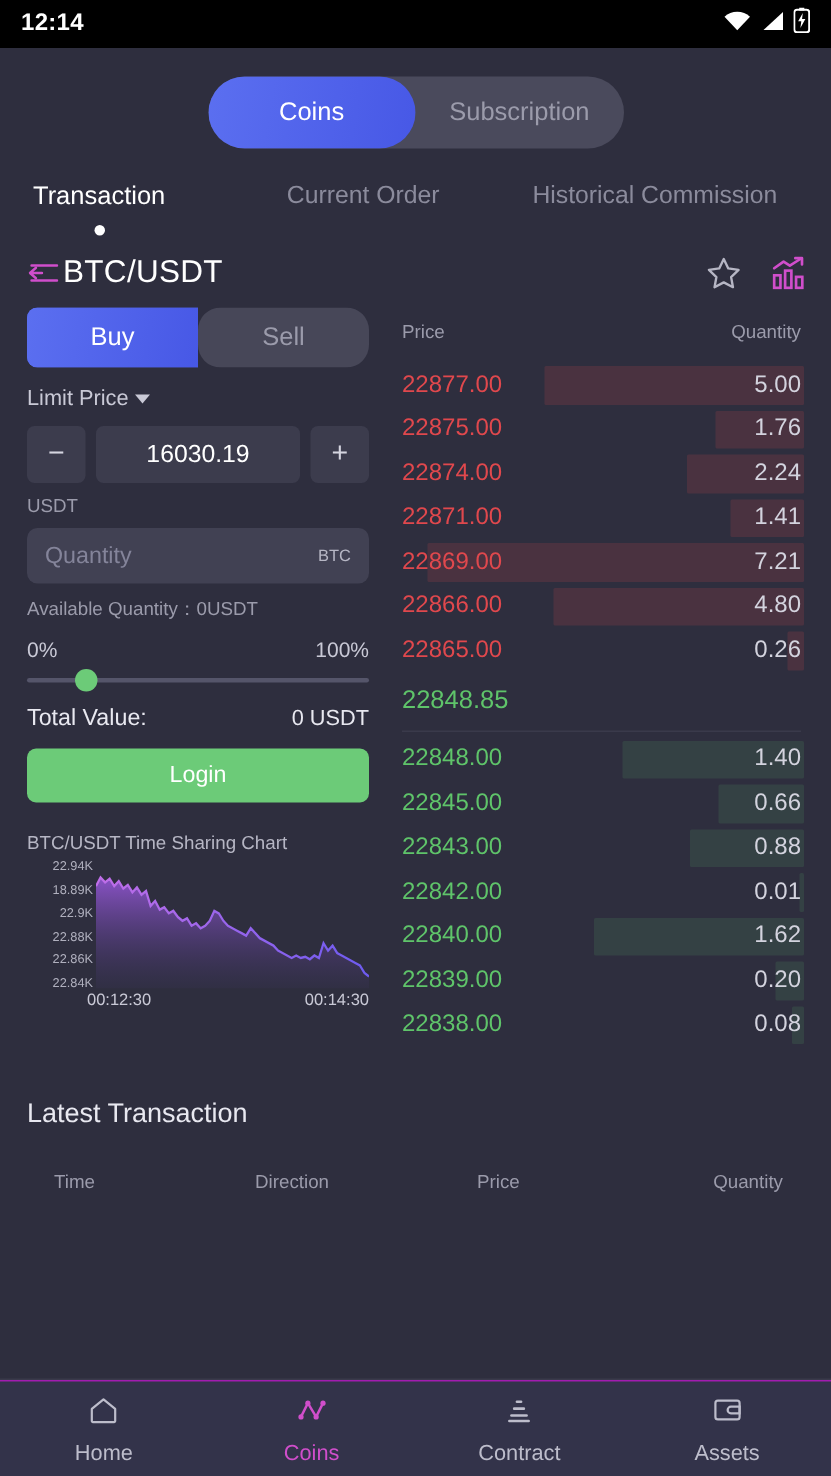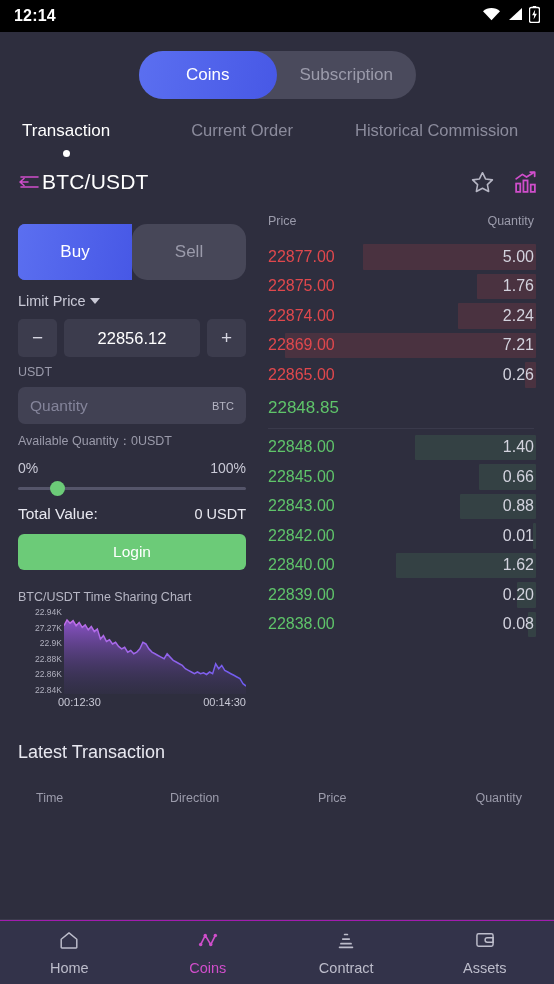--- a/index.html
+++ b/index.html
@@ -51,21 +51,21 @@
   .pairhdr .name{ font-size:21px; color:#fff; letter-spacing:.2px; }
   .pairhdr .spacer{ flex:1; }
   .hdr-icon{ margin-left:18px; display:flex; align-items:center; }
 
   
   .main{ display:flex; padding:0 0 0 0; }
   .left{ width:266px; padding:0 20px 0 18px; }
   .right{ width:288px; padding-right:18px; }
 
   
-  .bs{ display:flex; border-radius:7px; overflow:hidden; height:56px; margin-top:23px;}
+  .bs{ display:flex; border-radius:7px; overflow:hidden; height:40px; margin-top:4px;}
   .bs div{ flex:1; display:flex; align-items:center; justify-content:center;
     font-size:17px; }
   .bs .buy{ background:#4f63e8; color:#fff;
     background-image:linear-gradient(100deg,#5b6ff0,#4758e6); }
   .bs .sell{ background:#474758; color:#9b9bab;border-radius:15px; }
 
   .limitrow{ display:flex; align-items:center; margin-top:13px; font-size:14.5px;
     color:#c9c9d6; }
   .caret{ width:0;height:0;border-left:5px solid transparent;border-right:5px solid transparent;
     border-top:6px solid #c9c9d6; margin-left:4px; display:inline-block;}
@@ -225,21 +225,21 @@
       <div class="sell">Sell</div>
     </div>
 
     <div class="limitrow">
       <span>Limit Price</span>
       <span class="caret"></span>
     </div>
 
     <div class="stepper">
       <div class="stepbtn">−</div>
-      <div class="stepval">22856.12</div>
+      <div class="stepval">16030.19</div>
       <div class="stepbtn">+</div>
     </div>
 
     <div class="unitlbl">USDT</div>
 
     <div class="qtybox">
       <span class="ph">Quantity</span>
       <span class="suf">BTC</span>
     </div>
 
@@ -262,21 +262,21 @@
       <span class="r">0 USDT</span>
     </div>
 
     <div class="loginbtn">Login</div>
 
     <div class="charttitle">BTC/USDT Time Sharing Chart</div>
 
     <div class="chartbox">
       <div class="ylabels">
         <span>22.94K</span>
-        <span>27.27K</span>
+        <span>18.89K</span>
         <span>22.9K</span>
         <span>22.88K</span>
         <span>22.86K</span>
         <span>22.84K</span>
       </div>
       <div class="plot">
         <svg id="sparkline" width="100%" height="82" viewBox="0 0 200 82" preserveAspectRatio="none">
           <defs>
             <linearGradient id="fillgrad" x1="0" y1="0" x2="0" y2="1">
               <stop offset="0%" stop-color="#9b59e0" stop-opacity="0.85"></stop>
@@ -314,23 +314,33 @@
           <div class="bar" style="width: 22%;"></div>
           <span class="p">22875.00</span>
           <span class="q">1.76</span>
         </div>
         <div class="obrow ask">
           <div class="bar" style="width: 29%;"></div>
           <span class="p">22874.00</span>
           <span class="q">2.24</span>
         </div>
         <div class="obrow ask">
+          <div class="bar" style="width: 18%;"></div>
+          <span class="p">22871.00</span>
+          <span class="q">1.41</span>
+        </div>
+        <div class="obrow ask">
           <div class="bar" style="width: 93%;"></div>
           <span class="p">22869.00</span>
           <span class="q">7.21</span>
+        </div>
+        <div class="obrow ask">
+          <div class="bar" style="width: 62%;"></div>
+          <span class="p">22866.00</span>
+          <span class="q">4.80</span>
         </div>
         <div class="obrow ask">
           <div class="bar" style="width: 4%;"></div>
           <span class="p">22865.00</span>
           <span class="q">0.26</span>
         </div>
       </div>
     <div class="midprice">22848.85</div>
     <div class="obsep"></div>
     <div class="oblist" id="bids" style="margin-top:4px">

